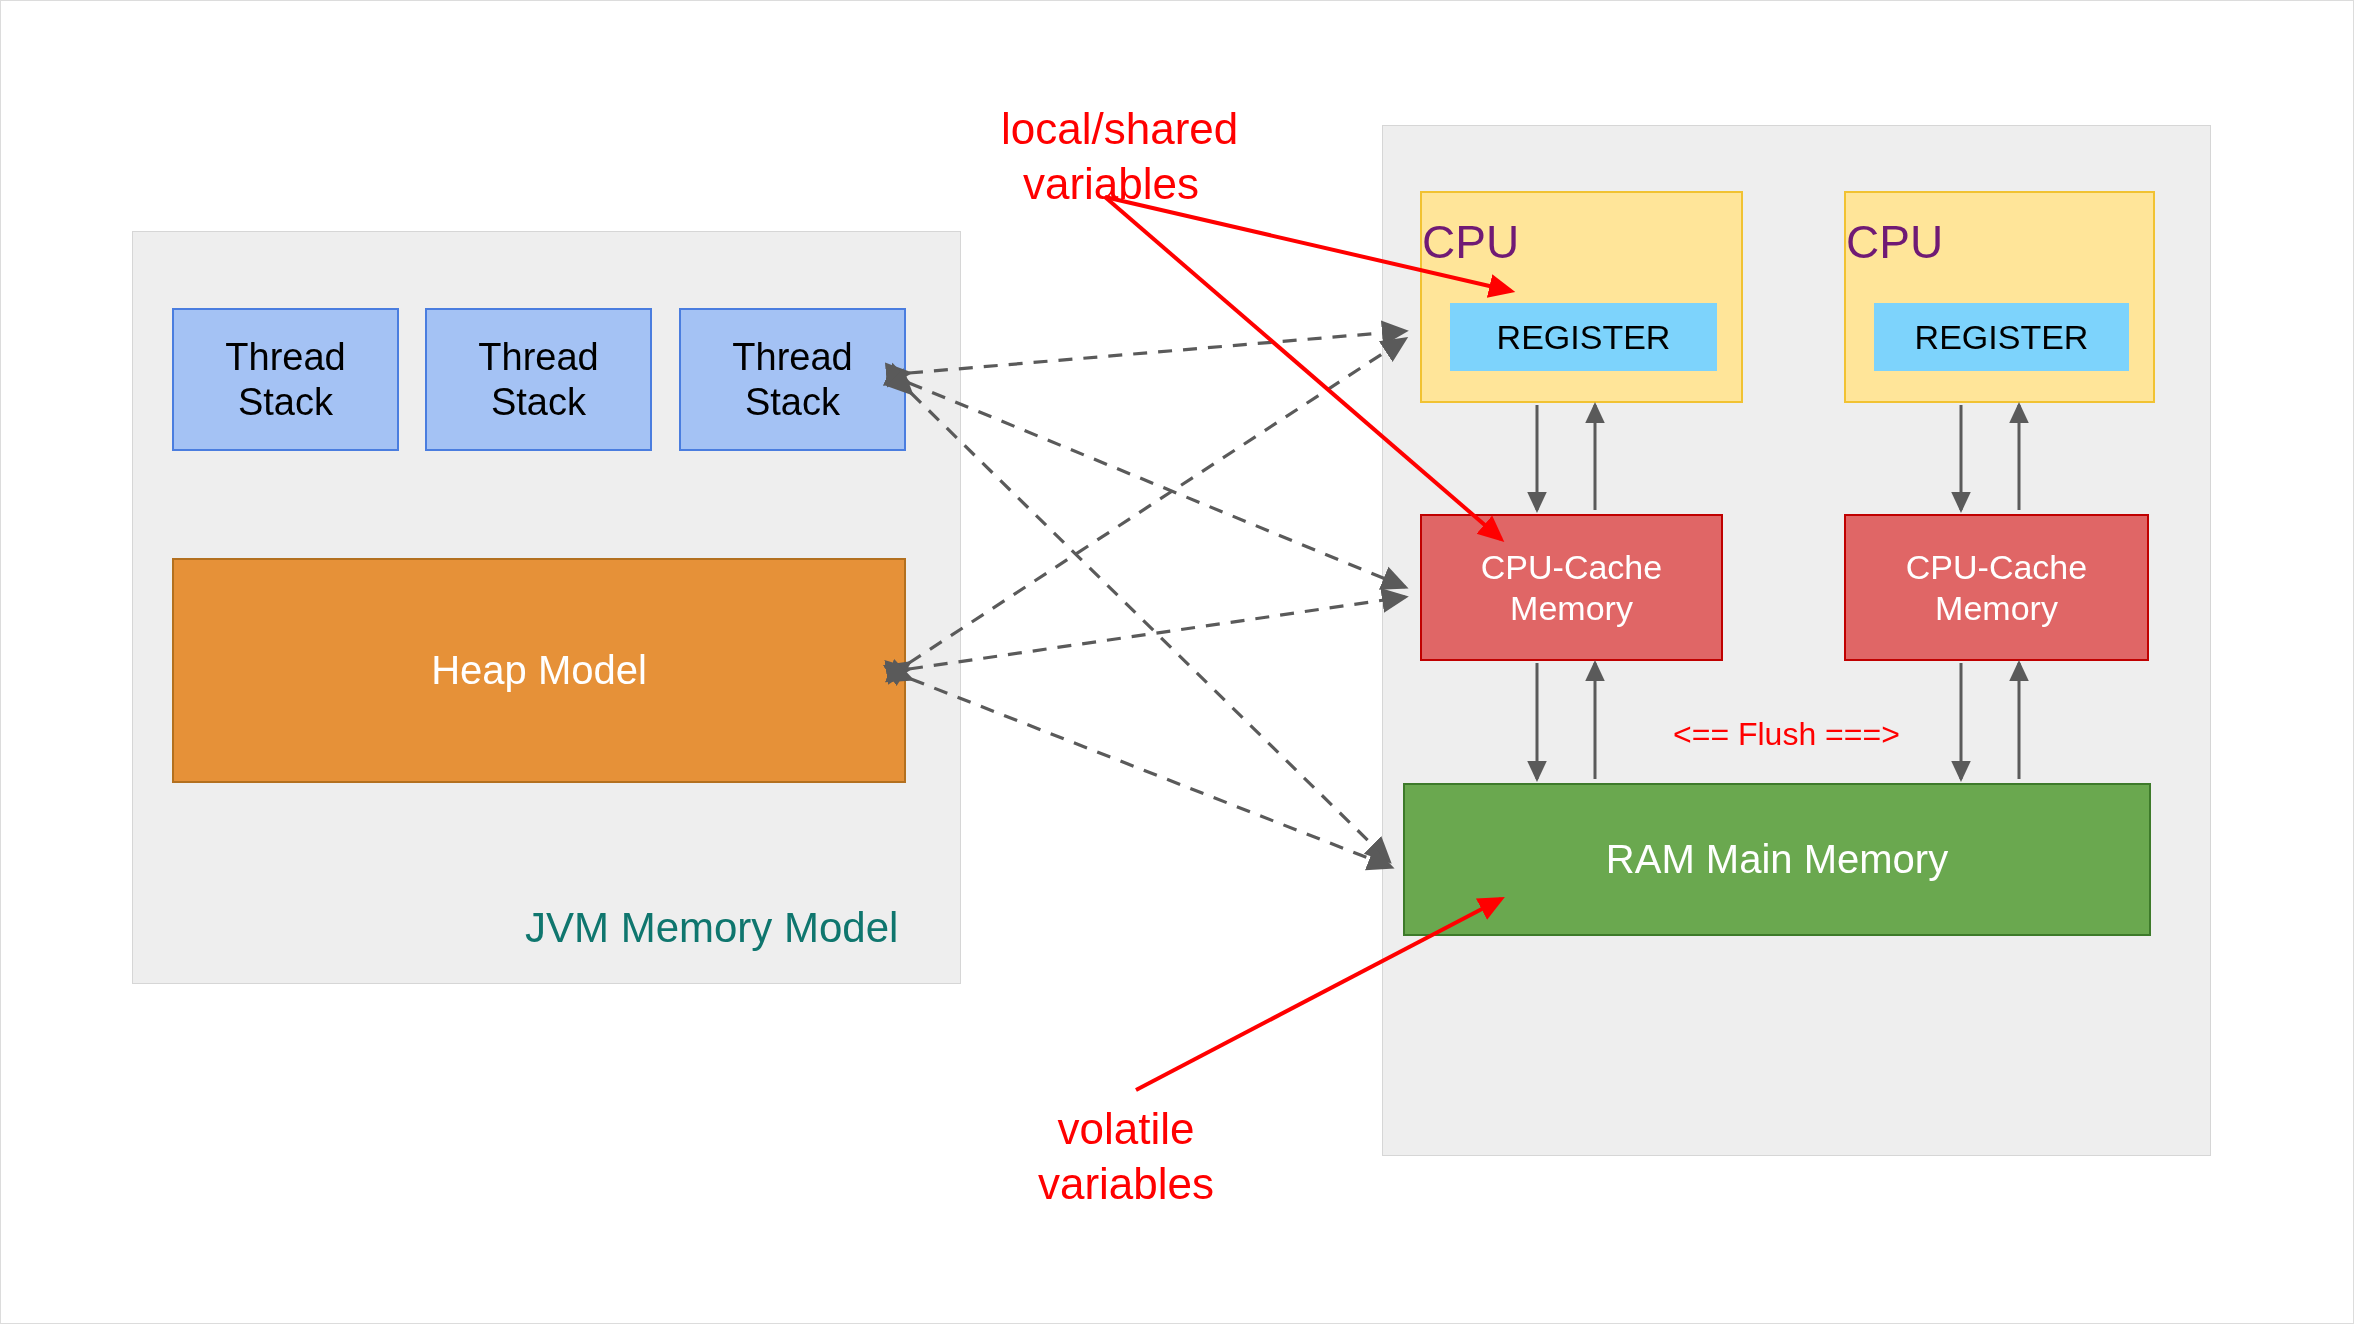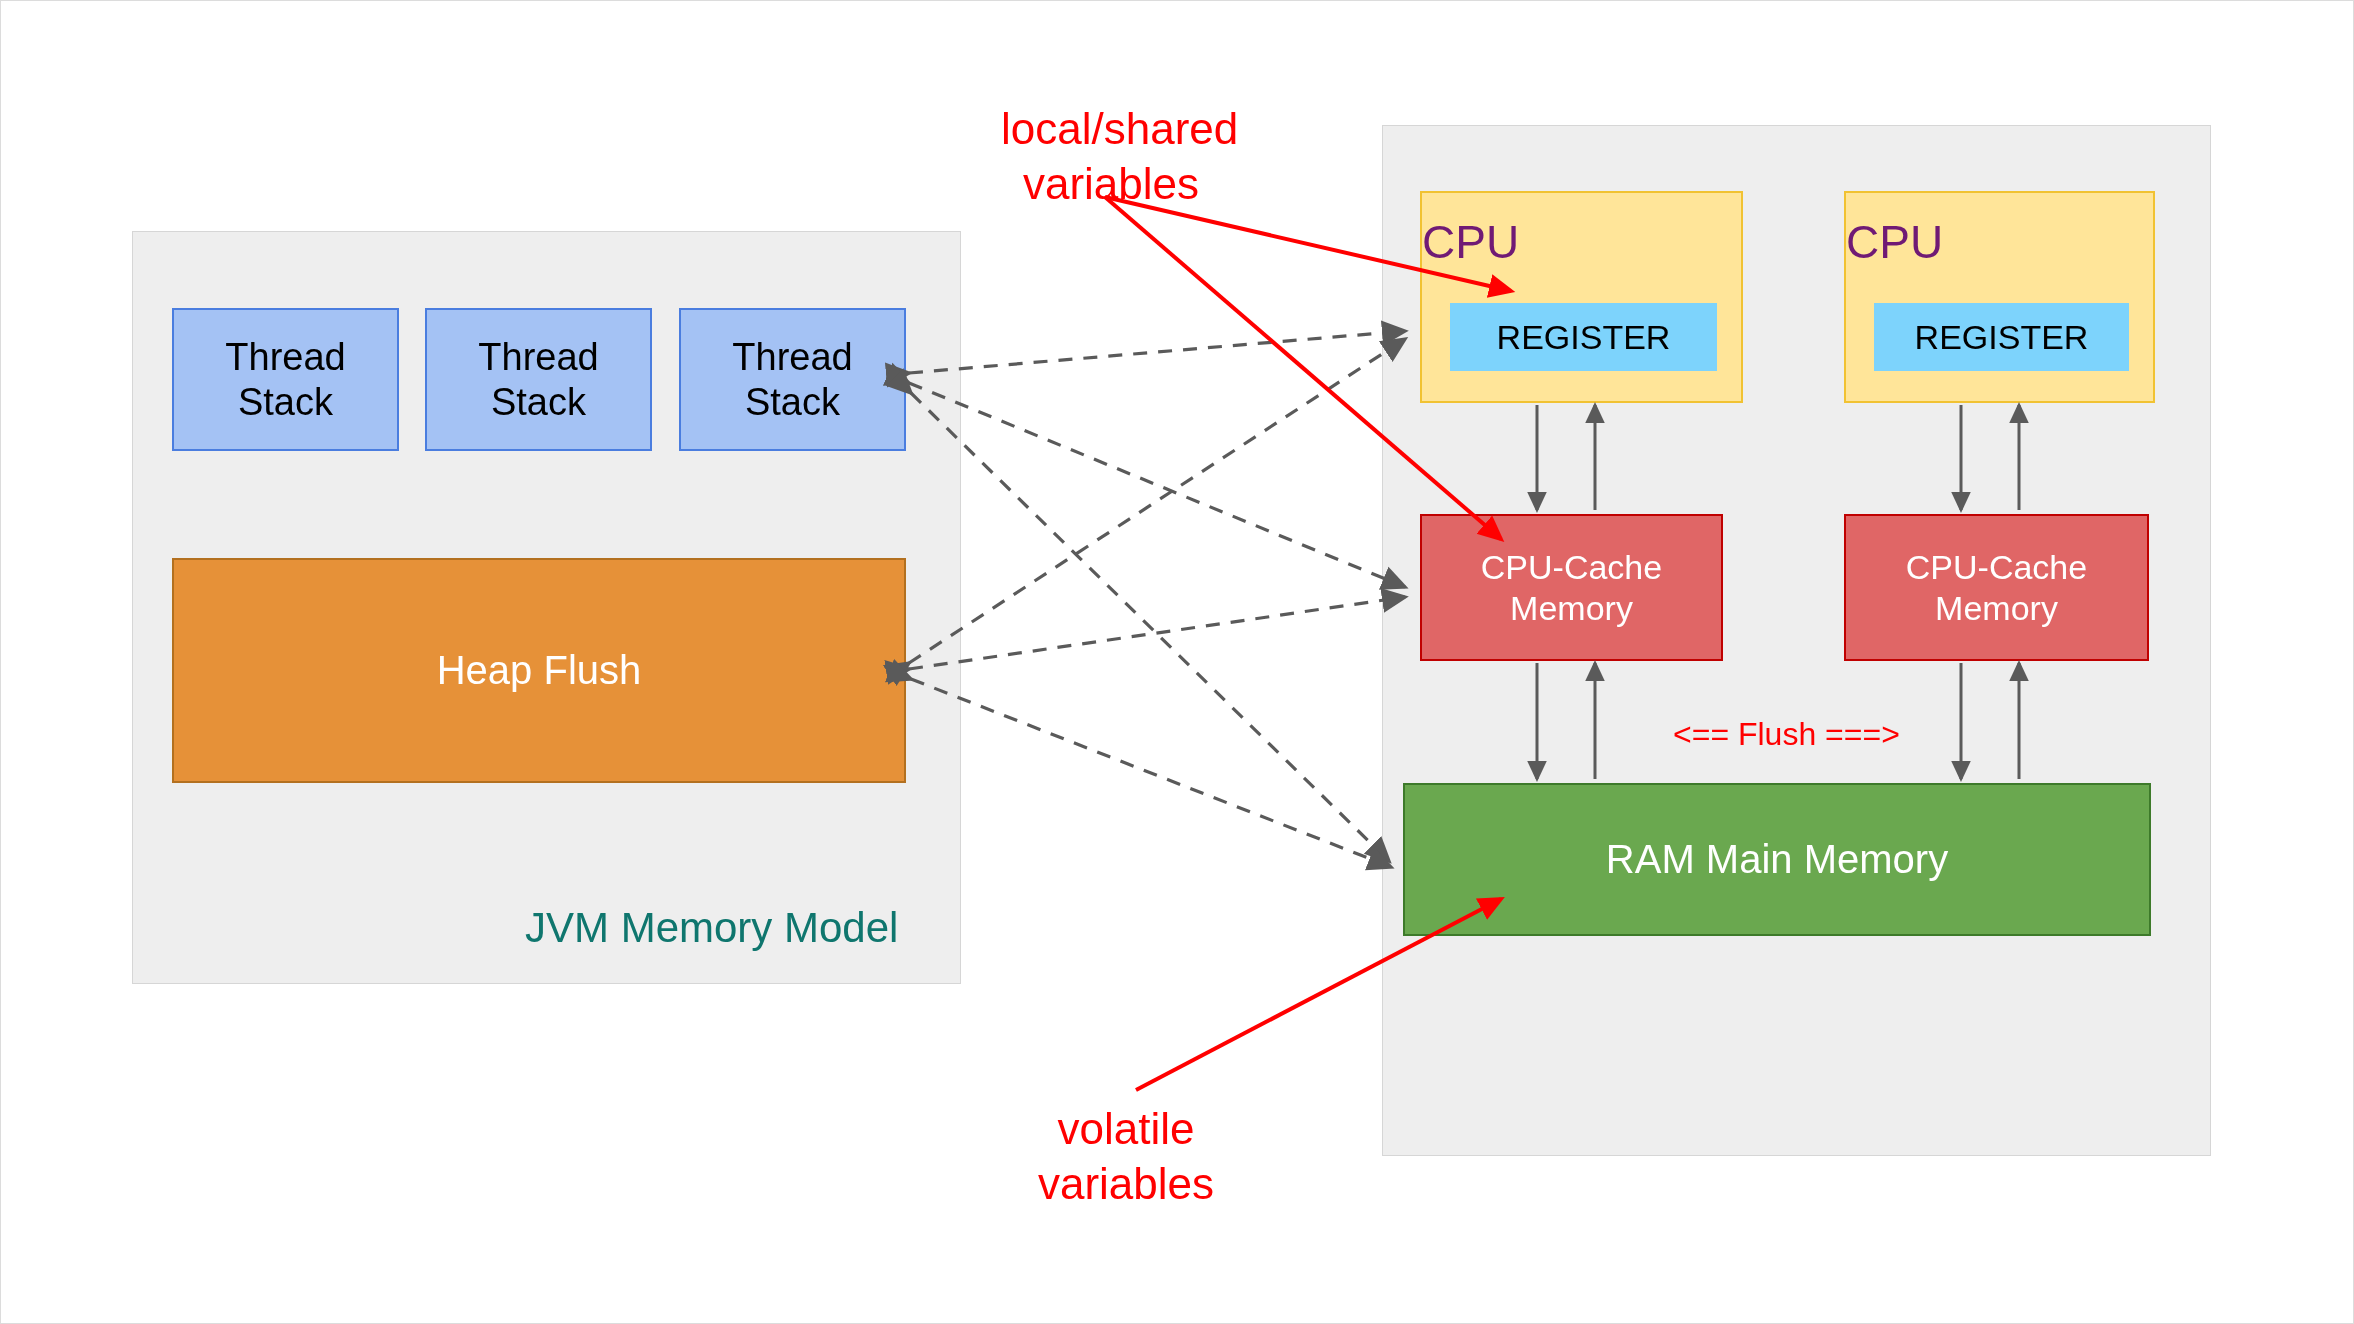--- a/index.html
+++ b/index.html
@@ -115,21 +115,21 @@
 <div id="canvas">
 
   <div class="abs group" style="left:131px;top:230px;width:829px;height:753px;"></div>
 
   <div class="abs node thread-stack" style="left:171px;top:307px;width:227px;height:143px;">Thread<br>Stack</div>
 
   <div class="abs node thread-stack" style="left:424px;top:307px;width:227px;height:143px;">Thread<br>Stack</div>
 
   <div class="abs node thread-stack" style="left:678px;top:307px;width:227px;height:143px;">Thread<br>Stack</div>
 
-  <div class="abs node heap" style="left:171px;top:557px;width:734px;height:225px;">Heap Flush</div>
+  <div class="abs node heap" style="left:171px;top:557px;width:734px;height:225px;">Heap Model</div>
 
   <div class="group-label" style="left:524px;top:903px;">JVM Memory Model</div>
 
   <div class="abs group" style="left:1381px;top:124px;width:829px;height:1031px;"></div>
 
   <div class="abs cpu" style="left:1419px;top:190px;width:323px;height:212px;">
     <span class="cpu-title">CPU</span>
     <span class="register" style="left:28px;top:110px;width:267px;height:68px;">REGISTER</span>
   </div>
 

